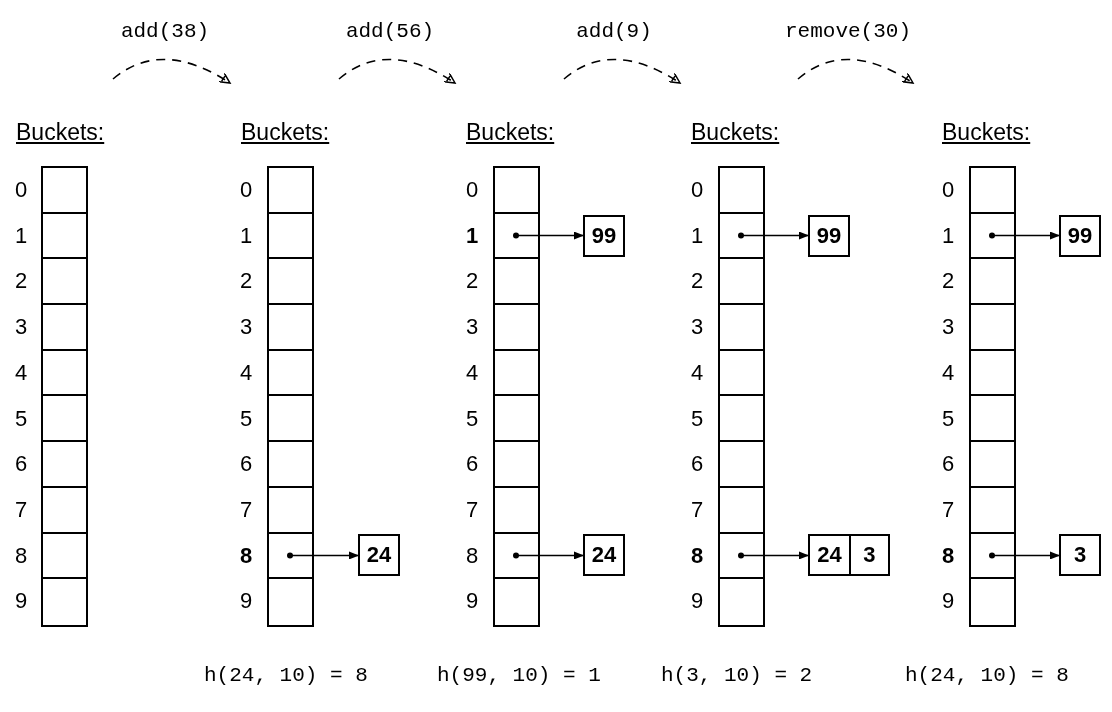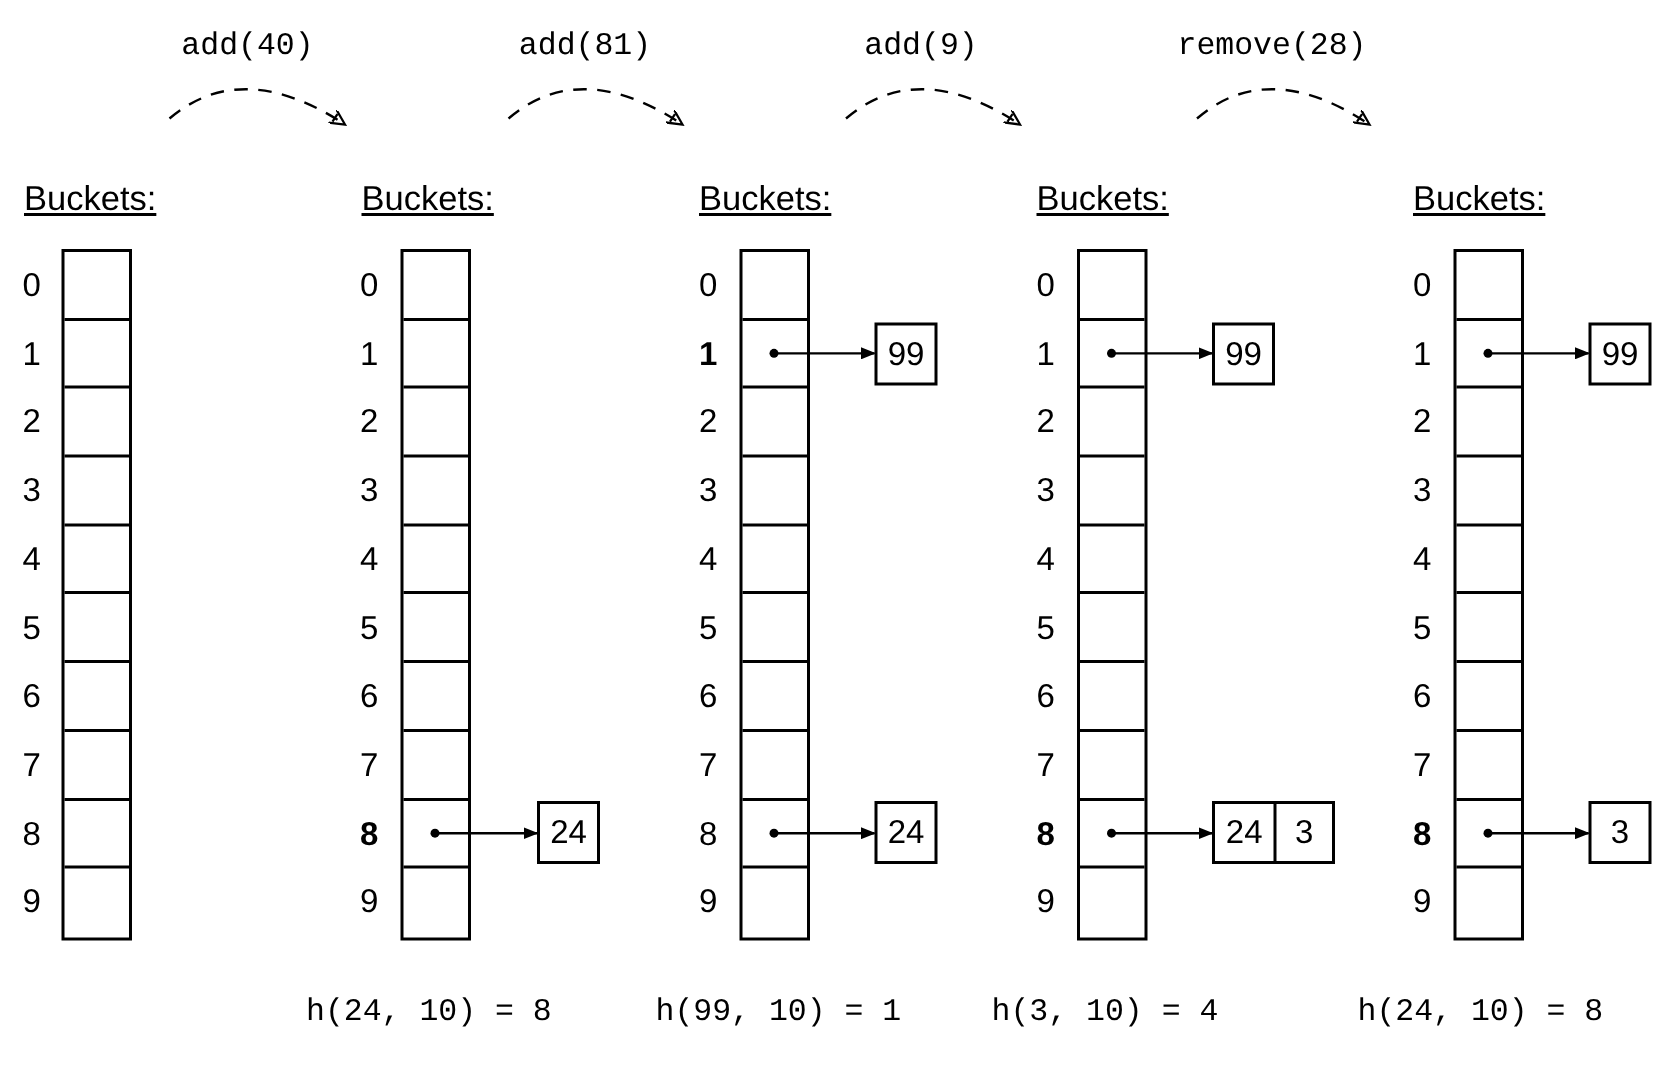--- a/index.html
+++ b/index.html
@@ -6,21 +6,21 @@
   body { width: 1112px; height: 712px; position: relative; overflow: hidden; font-family: "Liberation Sans", sans-serif; color: #000; }
   .abs { position: absolute; }
   .op-label { font-family: "Liberation Mono", monospace; font-size: 21px; white-space: nowrap; transform: translateX(-50%); top: 20px; }
   .buckets-title { font-size: 23px; top: 119px; white-space: nowrap; text-decoration: underline; }
   .row-index { font-size: 22px; width: 20px; text-align: left; line-height: 46px; }
   .row-index.bold { font-weight: bold; }
   .bucket-col { border: 2px solid #000; box-sizing: border-box; width: 47px; }
   .cell { height: 45.7px; box-sizing: border-box; border-bottom: 2px solid #000; position: relative; }
   .cell:last-child { border-bottom: none; }
   .node { border: 2px solid #000; box-sizing: border-box; height: 42px; display: flex; background: #fff; }
-  .node-item { width: 40px; display: flex; align-items: center; justify-content: center; font-size: 22px; box-sizing: border-box; }
+  .node-item { width: 40px; display: flex; align-items: center; justify-content: center; font-size: 22px; box-sizing: border-box; font-weight: bold; }
   .node-item + .node-item { border-left: 2px solid #000; }
   .hash-label { font-family: "Liberation Mono", monospace; font-size: 21px; white-space: nowrap; top: 664px; }
   svg.overlay { position: absolute; left: 0; top: 0; pointer-events: none; }
 </style>
 </head>
 <body>
 
 <div id="diagram">
     <div>
       <div class="abs buckets-title" style="left: 16px;">Buckets:</div>
@@ -165,30 +165,30 @@
       <div class="abs node" style="left: 1059px; top: 214.55px; width: 42px;">
         <div class="node-item">99</div>
       </div>
       <div class="abs node" style="left: 1059px; top: 534.45px; width: 42px;">
         <div class="node-item">3</div>
       </div>
     </div>
   </div>
 
 <div id="ops">
-  <div class="abs op-label" style="left:165px">add(40)</div>
-  <div class="abs op-label" style="left:390px">add(81)</div>
+  <div class="abs op-label" style="left:165px">add(38)</div>
+  <div class="abs op-label" style="left:390px">add(56)</div>
   <div class="abs op-label" style="left:614px">add(9)</div>
-  <div class="abs op-label" style="left:848px">remove(28)</div>
+  <div class="abs op-label" style="left:848px">remove(30)</div>
 </div>
 
 <div id="hashes">
   <div class="abs hash-label" style="left:204px">h(24, 10) = 8</div>
   <div class="abs hash-label" style="left:437px">h(99, 10) = 1</div>
-  <div class="abs hash-label" style="left:661px">h(3, 10) = 4</div>
+  <div class="abs hash-label" style="left:661px">h(3, 10) = 2</div>
   <div class="abs hash-label" style="left:905px">h(24, 10) = 8</div>
 </div>
 
 <svg class="overlay" width="1112" height="712">
     <defs>
       <marker id="arrowFilled" markerWidth="10" markerHeight="8" refX="9" refY="4" orient="auto" markerUnits="userSpaceOnUse">
         <path d="M0,0 L10,4 L0,8 z" fill="#000"></path>
       </marker>
       <marker id="arrowOpen" markerWidth="12" markerHeight="10" refX="10" refY="5" orient="auto" markerUnits="userSpaceOnUse">
         <path d="M0,0 L10,5 L0,10 M2,2 L2,8" fill="none" stroke="#000" stroke-width="1.5"></path>

